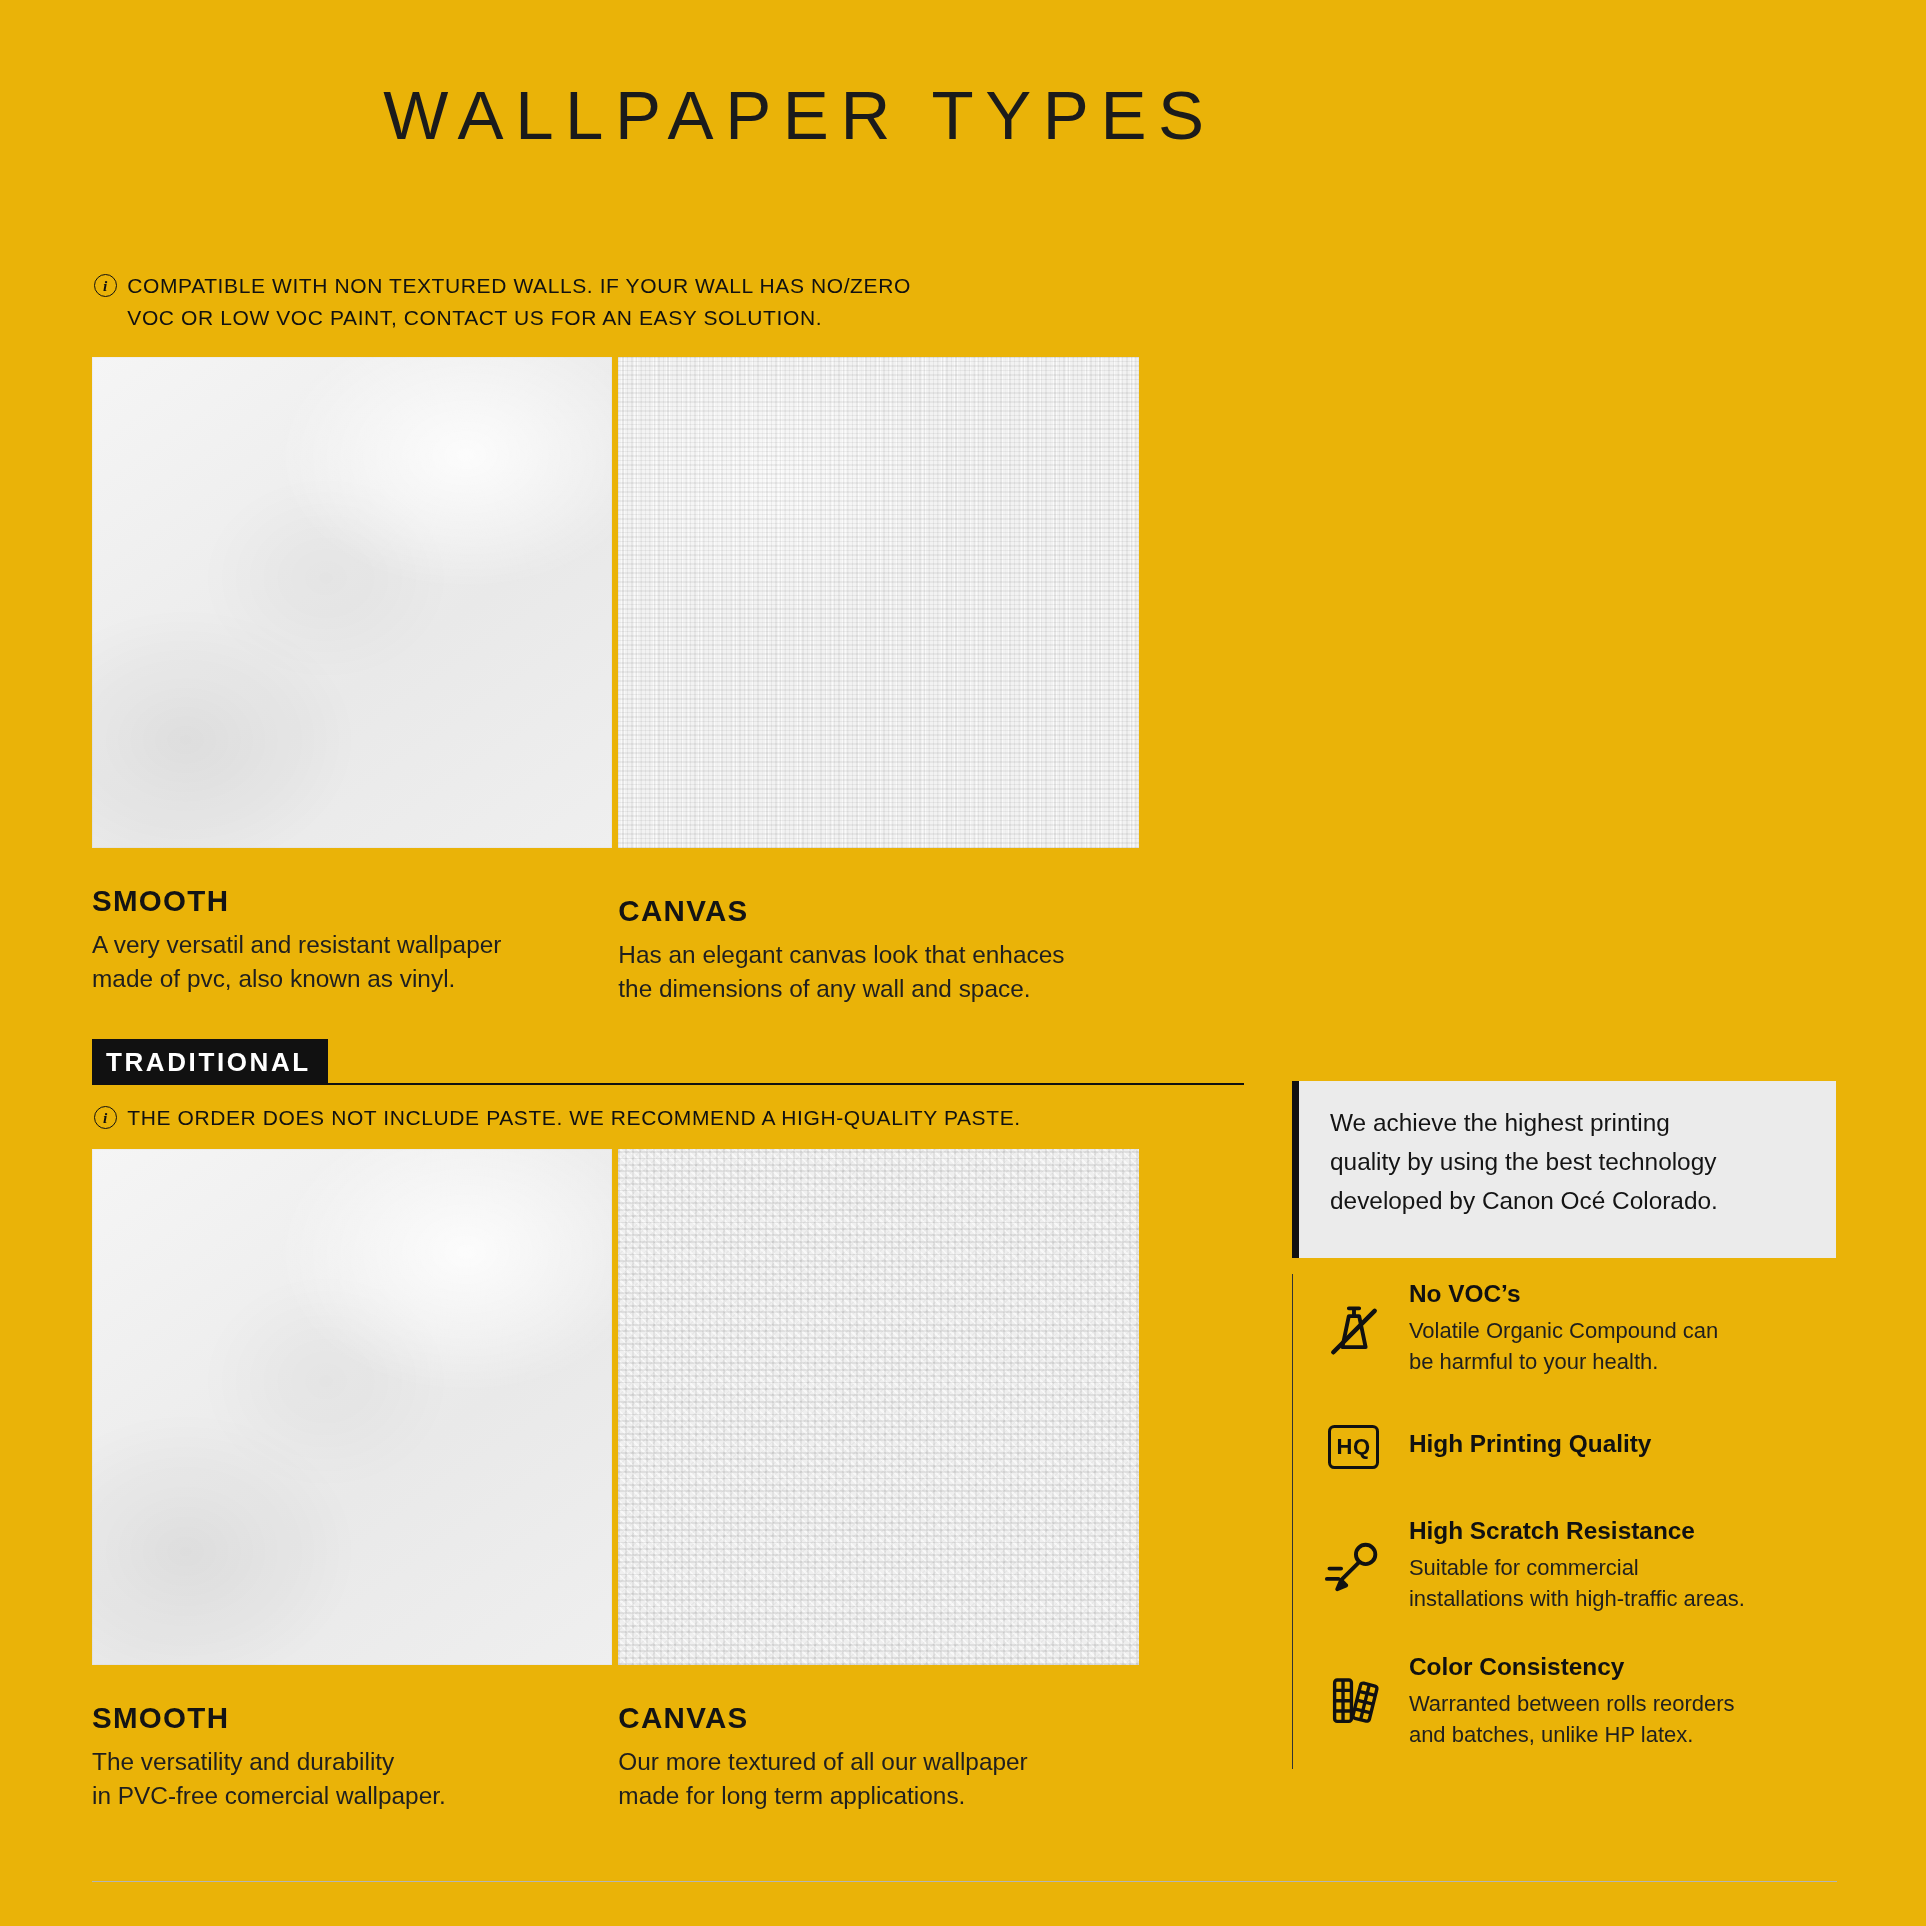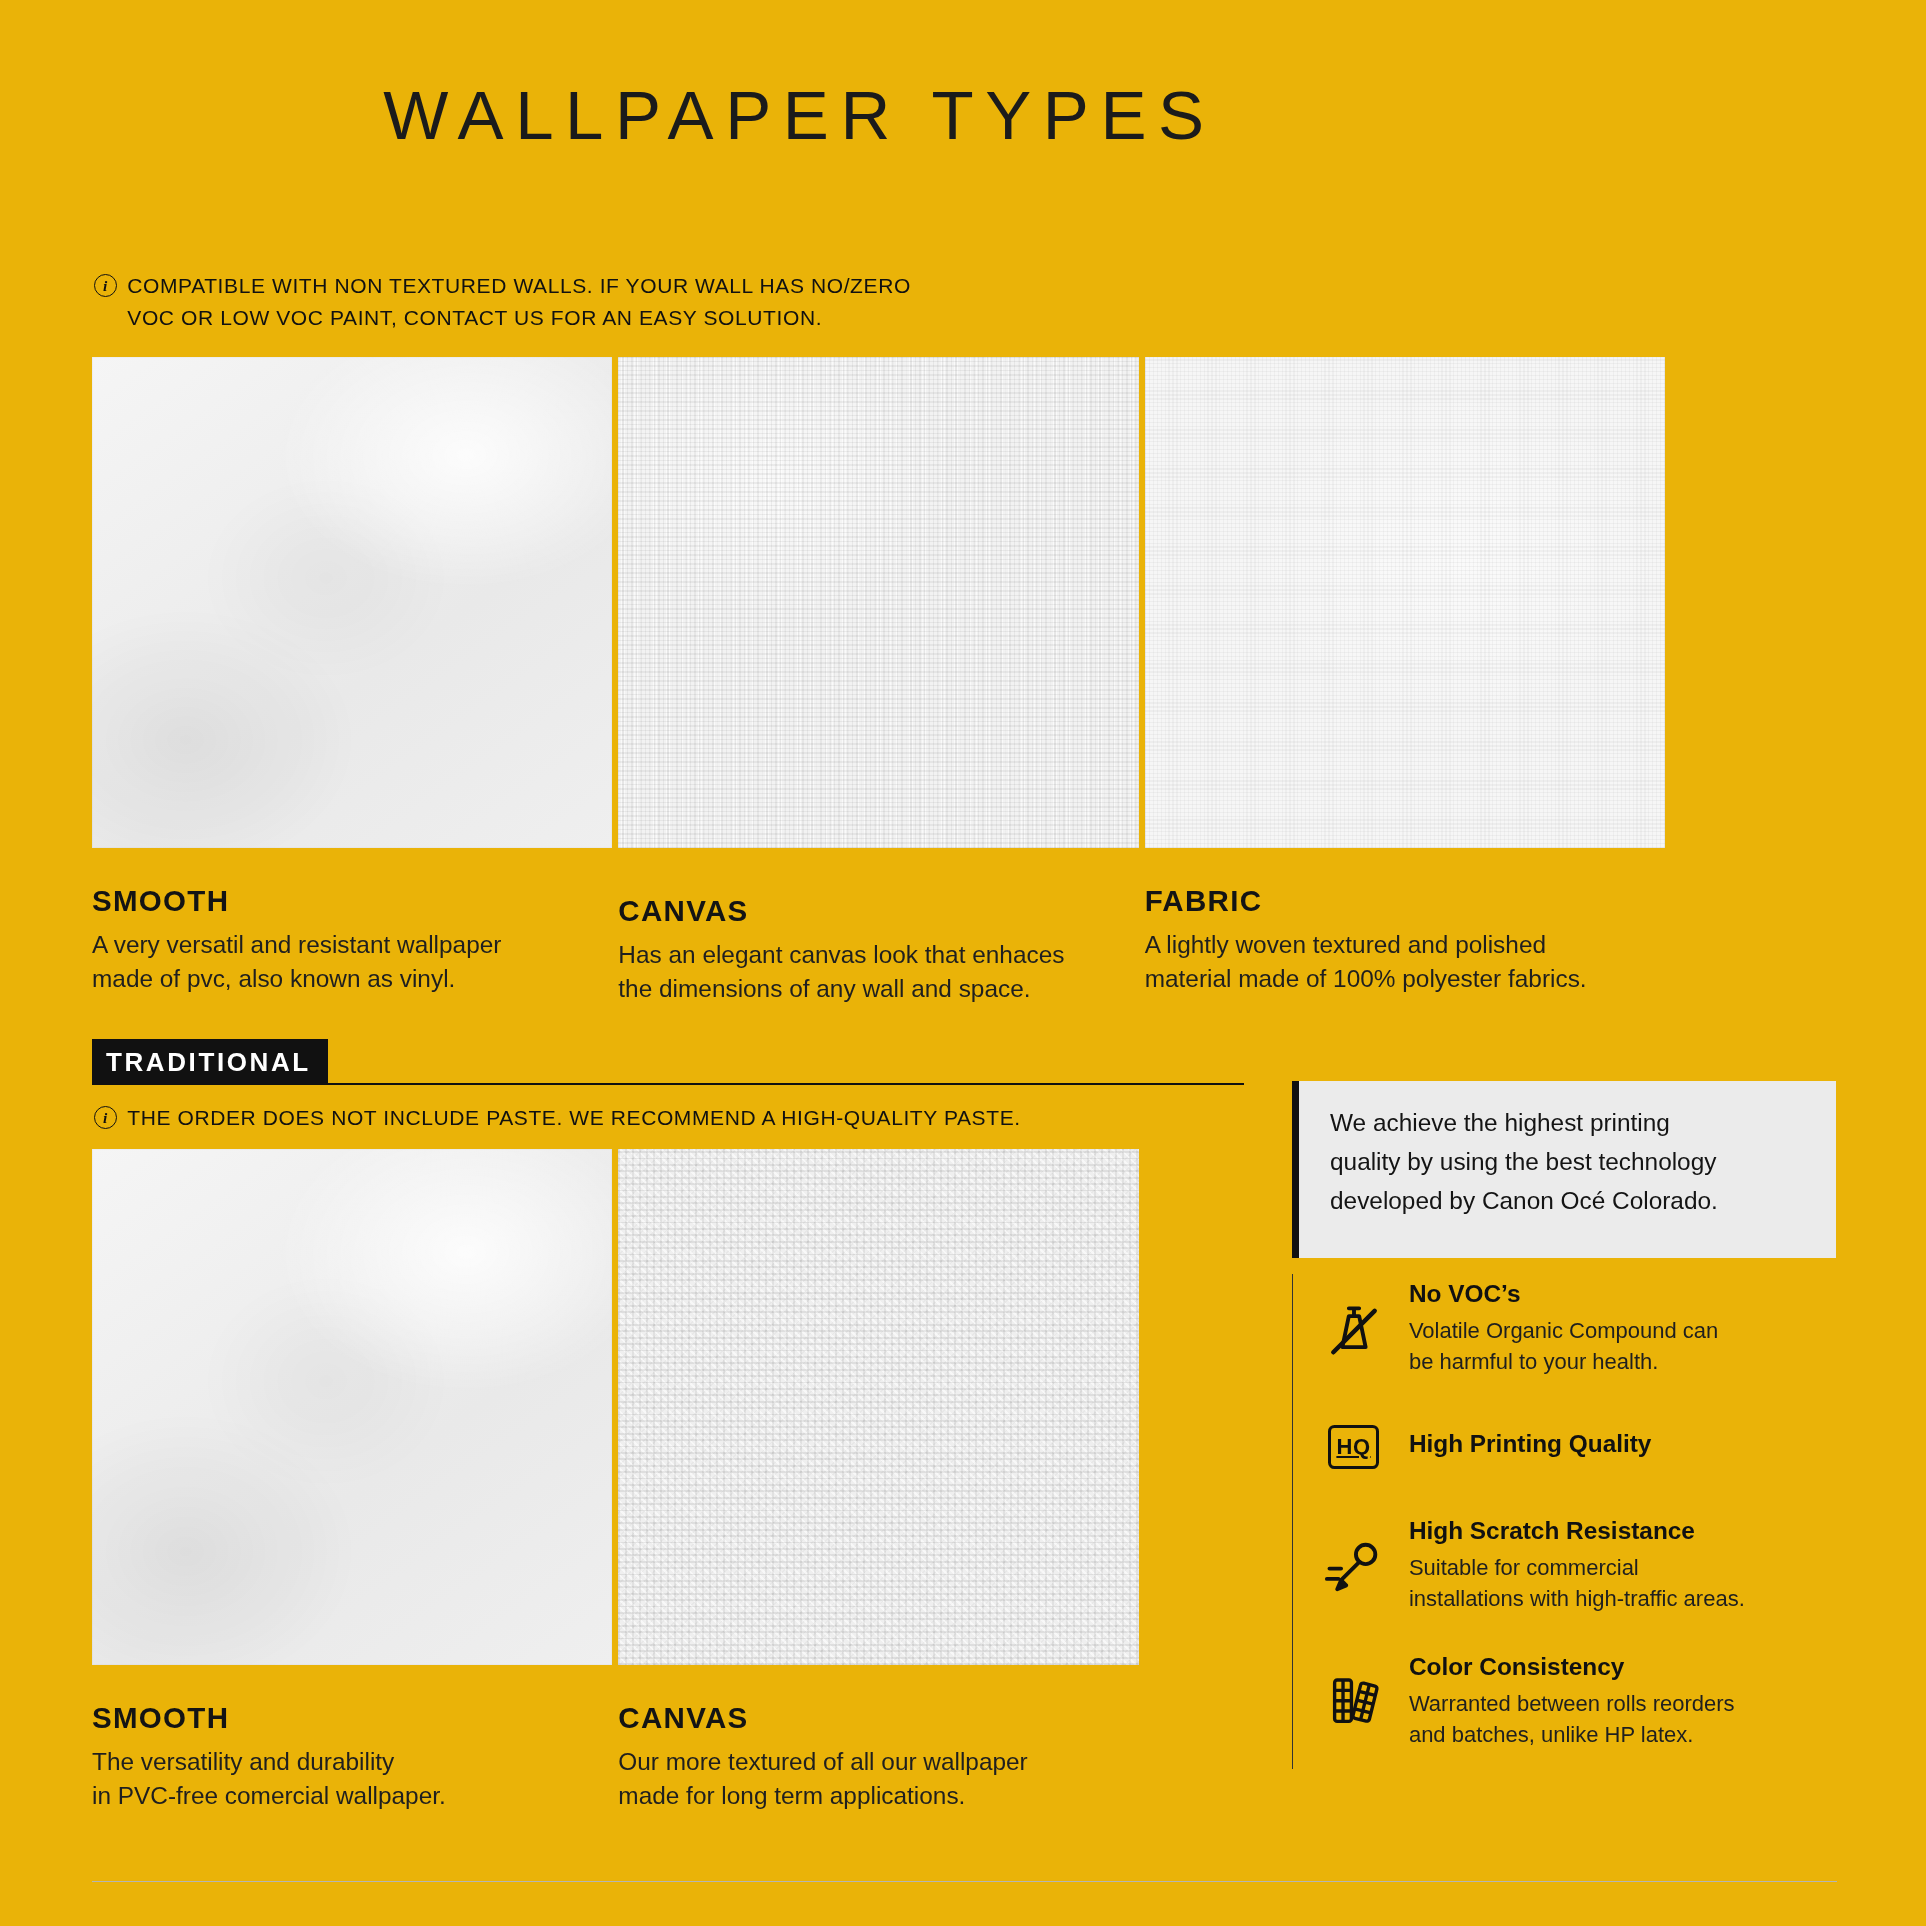--- a/index.html
+++ b/index.html
@@ -95,21 +95,21 @@
     font-size:24.4px; line-height:1.6; color:#141414; white-space:pre-line;
   }
 
   .features {
     position:absolute; left:1292px; top:1274px; width:544px;
     border-left:1.9px solid #333;
     display:flex; flex-direction:column; gap:39px;
     padding:6.4px 0 19px 0;
   }
   .feature { display:flex; gap:24.4px; padding-left:29.5px; align-items:center; }
-  .f-icon { width:62px; height:62px; flex:0 0 62px; display:flex; align-items:center; justify-content:center;text-decoration:underline; }
+  .f-icon { width:62px; height:62px; flex:0 0 62px; display:flex; align-items:center; justify-content:center; }
   .f-icon svg { width:62px; height:62px; }
   .hq-box {
     width:51px; height:44px; border:3.9px solid #111; border-radius:6.4px;
     display:flex; align-items:center; justify-content:center;
     font-weight:bold; font-size:22px; letter-spacing:0.6px;
   }
   .f-body { flex:1; }
   .f-title { font-size:24.4px; font-weight:bold; color:#111; margin:0 0 6.4px 0; }
   .f-desc { font-size:22px; line-height:1.42; color:#1f1f1f; margin:0; white-space:pre-line; }
 
@@ -136,26 +136,20 @@
       <div class="swatch h1 tex-smooth"></div>
       <h3 class="swatch-title">SMOOTH</h3>
       <p class="swatch-desc">A very versatil and resistant wallpaper
 made of pvc, also known as vinyl.</p>
     </div>
     <div>
       <div class="swatch h1 tex-canvas"></div>
       <h3 class="swatch-title" style="margin-top:46px">CANVAS</h3>
       <p class="swatch-desc">Has an elegant canvas look that enhaces
 the dimensions of any wall and space.</p>
-    </div>
-    <div>
-      <div class="swatch h1 tex-fabric"></div>
-      <h3 class="swatch-title">FABRIC</h3>
-      <p class="swatch-desc">A lightly woven textured and polished
-material made of 100% polyester fabrics.</p>
     </div>
   </div>
 
   <div class="section-header" style="top:1039px">
     <div class="section-label">TRADITIONAL</div>
     <div class="section-line"></div>
   </div>
 
   <div class="note" style="top:1102px">
     <span class="info-icon">i</span>

